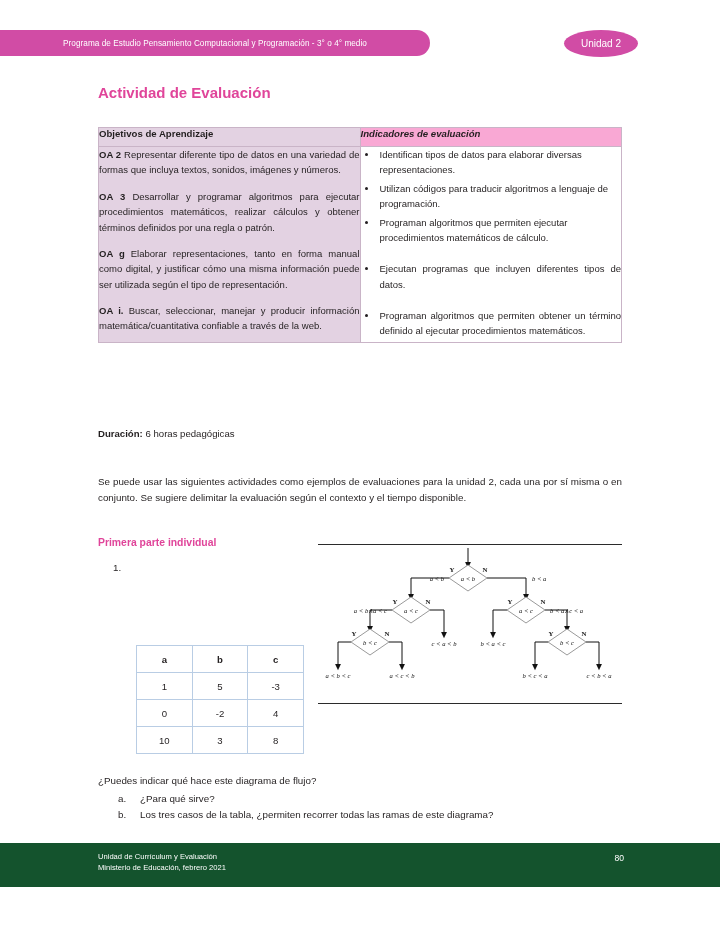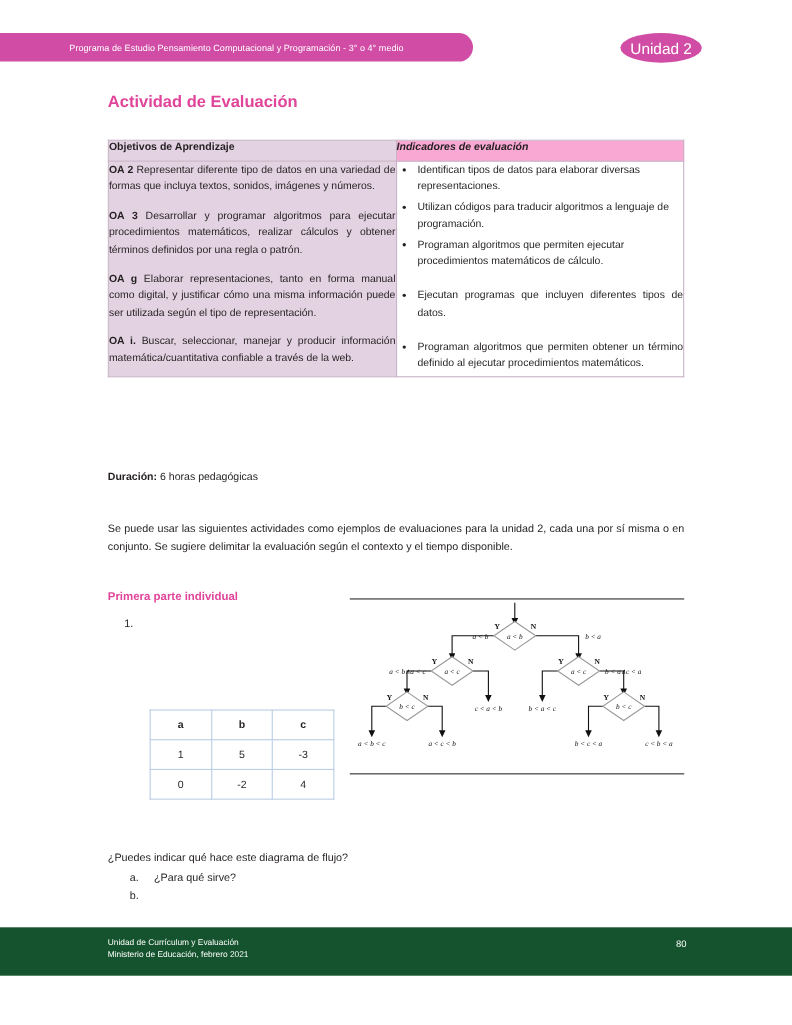--- a/index.html
+++ b/index.html
@@ -43,21 +43,21 @@
     width: 74px;
     height: 27px;
     background: #d14ca5;
     border-radius: 50%;
     display: flex;
     align-items: center;
     justify-content: center;
   }
   .unit-badge-text {
     color: #ffffff;
-    font-size: 14px;
+    font-size: 10px;
     white-space: nowrap;
   }
 
   
   .page-title {
     position: absolute;
     left: 98px;
     top: 84px;
     font-size: 15px;
     font-weight: bold;
@@ -336,20 +336,25 @@
   <tr>
     <td>1</td>
     <td>5</td>
     <td>-3</td>
   </tr>
   <tr>
     <td>0</td>
     <td>-2</td>
     <td>4</td>
   </tr>
+  <tr>
+    <td>10</td>
+    <td>3</td>
+    <td>8</td>
+  </tr>
 </tbody>
   </table>
 
 <div class="diagram-box">
   <svg width="304" height="157" viewBox="0 0 304 157" xmlns="http://www.w3.org/2000/svg">
     <defs>
       <marker id="arw" markerWidth="7" markerHeight="7" refX="3.2" refY="3" orient="auto">
         <path d="M0,0 L6.4,3 L0,6 z" fill="#111111"></path>
       </marker>
     </defs>
@@ -428,20 +433,21 @@
 </div>
 
 <div class="qbottom">
   <span class="qb-main">¿Puedes indicar qué hace este diagrama de flujo?</span>
   <span class="qb-sub">
     <span class="qb-letter">a.</span>
     <span>¿Para qué sirve?</span>
   </span>
   <span class="qb-sub">
     <span class="qb-letter">b.</span>
+    <span>Los tres casos de la tabla, ¿permiten recorrer todas las ramas de este diagrama?</span>
   </span>
 </div>
 
 <div class="footer-band">
   <div class="footer-left">
     <div>Unidad de Currículum y Evaluación</div>
     <div>Ministerio de Educación, febrero 2021</div>
   </div>
   <div class="footer-page">80</div>
 </div>

